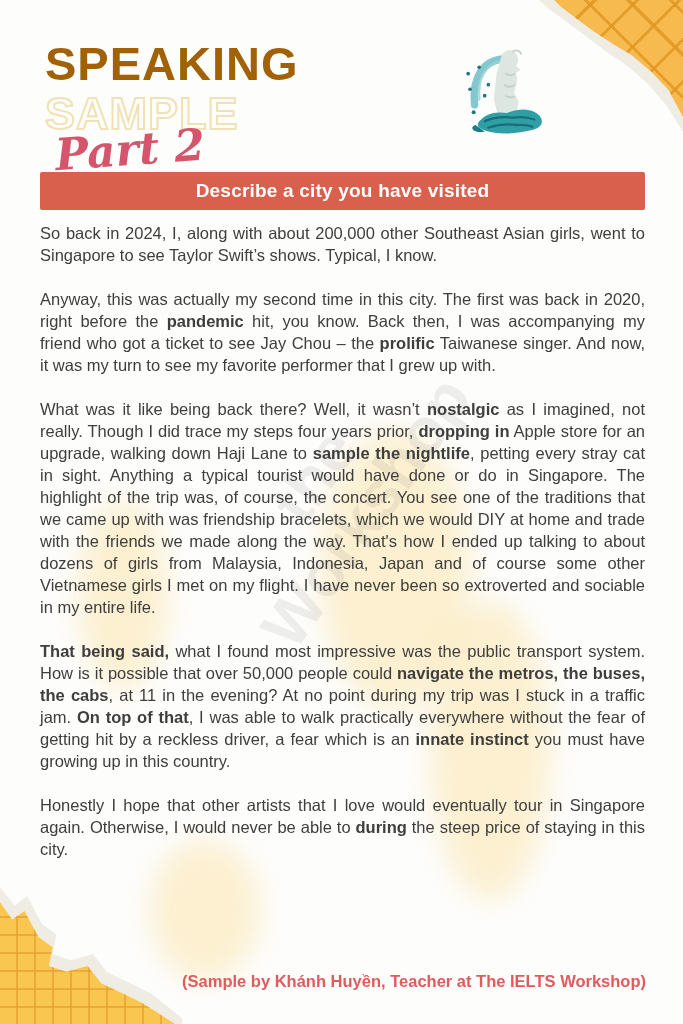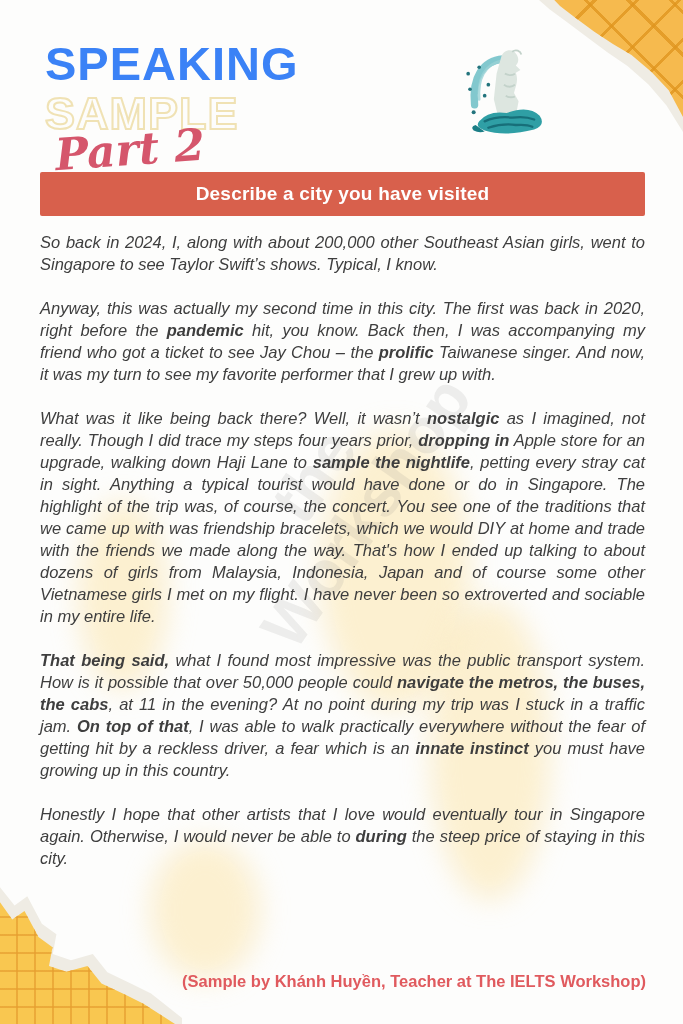--- a/index.html
+++ b/index.html
@@ -50,49 +50,48 @@
     transform:rotate(-55deg);transform-origin:center;
     color:rgba(120,120,120,.12);
     font-weight:bold;text-align:center;line-height:1.0;
     font-size:64px;pointer-events:none;
   }
 
   
   .title-block{position:absolute;left:45px;top:40px;}
   .title-main{
     font-size:47px;font-weight:bold;letter-spacing:1px;
-    color:#3b82f6;line-height:1.0;
+    color:#a16207;line-height:1.0;
   }
   .title-row2{display:flex;align-items:flex-start;margin-top:4px;flex-direction:column;}
   .title-outline{
     font-size:45px;font-weight:bold;letter-spacing:1px;
     color:#fdfdfc;-webkit-text-stroke:2px #f0e2b4;line-height:1.0;
   }
   .title-part{
     font-family:"DejaVu Serif","Liberation Serif",serif;
     font-style:italic;font-weight:bold;
     font-size:44px;color:#d5566c;line-height:.9;
     margin-left:10px;margin-top:-6px;transform:rotate(-4deg);
   }
   .merlion{position:absolute;left:448px;top:33px;width:110px;height:118px;}
 
   
   .banner{
-    position:absolute;left:40px;top:172px;width:605px;height:44px;
+    position:absolute;left:40px;top:172px;width:605px;height:38px;
     background:#d8604c;border-radius:2px;
     display:flex;align-items:center;justify-content:center;
     color:#ffffff;font-size:19px;font-weight:bold;letter-spacing:.2px;
   }
 
   
   .essay{
-    position:absolute;left:40px;top:231px;width:605px;
+    position:absolute;left:40px;top:222px;width:605px;
     color:#3e3e3e;font-size:16.5px;line-height:22px;
     text-align:justify;
-    font-style:italic;
   }
   .essay p{margin:0 0 22px 0;}
   .essay .bold{font-weight:bold;}
 
   
   .credit{
     position:absolute;left:36px;top:972px;width:610px;
     text-align:right;color:#e05a5e;font-weight:bold;font-size:16.5px;
   }
 </style>

